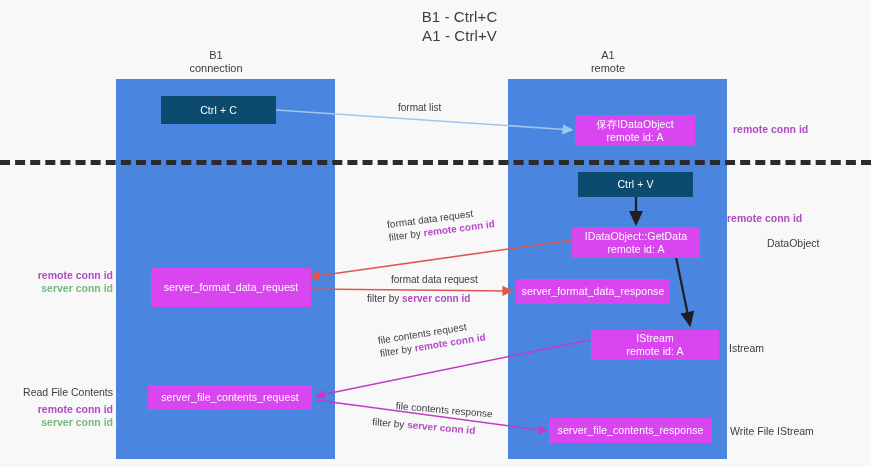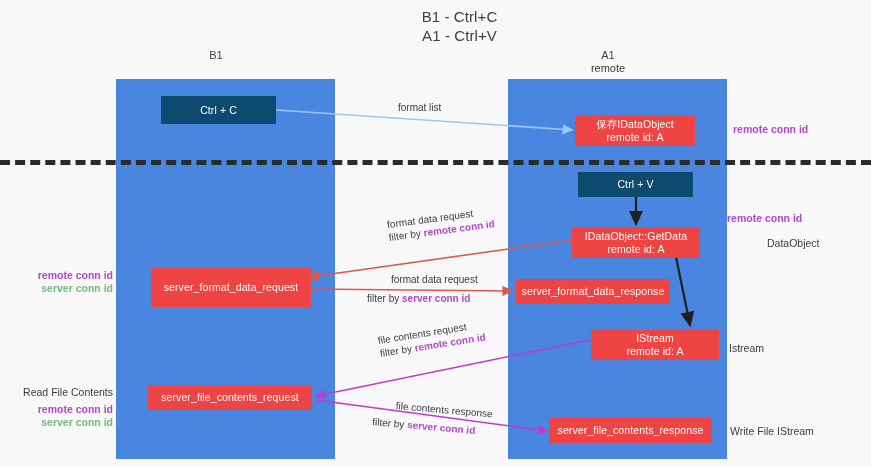--- a/index.html
+++ b/index.html
@@ -55,21 +55,21 @@
     flex-direction: column;
     align-items: center;
     justify-content: center;
     color: #ffffff;
     font-size: 10.5px;
     line-height: 13px;
     text-align: center;
     letter-spacing: .1px;
   }
   .node.green { background: #0c4a6e; }
-  .node.orange { background: #ef4444; }
+  .node.orange { background: #d946ef; }
 
   
   .divider {
     position: absolute;
     left: 0;
     width: 871px;
     height: 0;
     border-top: 5px dashed #2b2b2b;
   }
 
@@ -110,20 +110,21 @@
 
 <div id="canvas">
 
   <div class="title">
     <div>B1 - Ctrl+C</div>
     <div>A1 - Ctrl+V</div>
   </div>
 
   <div class="col-head" style="left:116px; top:49px;">
     <div>B1</div>
+    <div>connection</div>
   </div>
   <div class="col-head" style="left:508px; top:49px;">
     <div>A1</div>
     <div>remote</div>
   </div>
 
   <div class="lane" style="left:116px; top:79px; width:219px; height:380px;"></div>
   <div class="lane" style="left:508px; top:79px; width:219px; height:380px;"></div>
 
   <svg class="overlay" viewBox="0 0 871 467">

